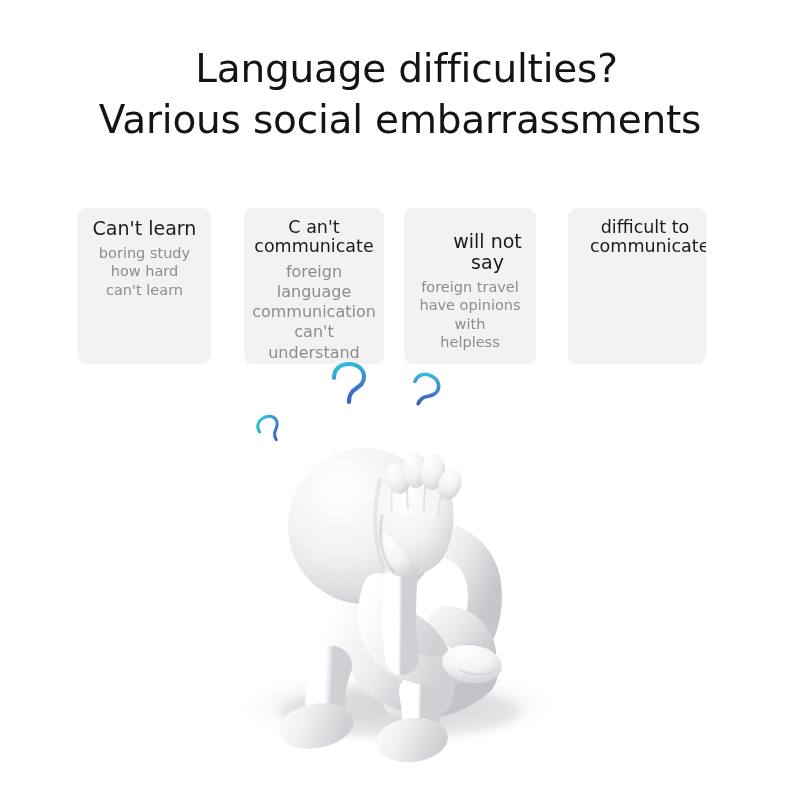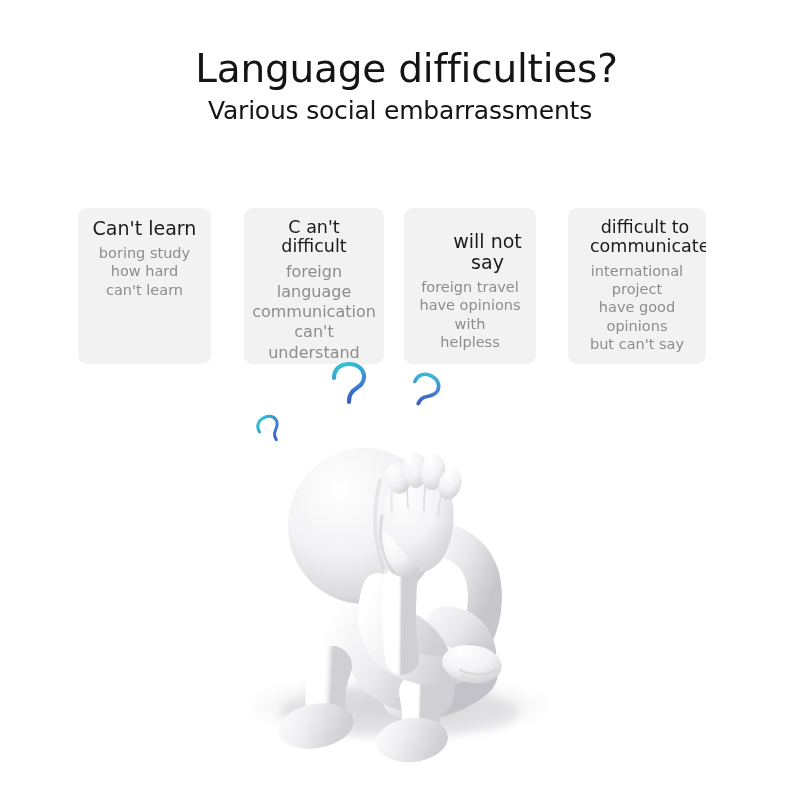--- a/index.html
+++ b/index.html
@@ -28,21 +28,21 @@
     left: 0;
     width: 800px;
     text-align: center;
     color: #141414;
     font-family: "DejaVu Sans", sans-serif;
     font-weight: 400;
     line-height: 1.30;
     letter-spacing: -0.2px;
   }
   .headline-line-1 { font-size: 39px; display: block; padding-left: 13px; }
-  .headline-line-2 { font-size: 25px; display: block; }
+  .headline-line-2 { font-size: 39px; display: block; }
 
   
   .cards {
     position: absolute;
     top: 208px;
     left: 78px;
     width: 628px;
     height: 156px;
   }
   .card {
@@ -136,43 +136,38 @@
 
     <div class="card card-1">
       <div class="card-title">Can't learn</div>
       <div class="card-body">boring study
 how hard
 can't learn</div>
     </div>
 
     <div class="card card-2">
       <div class="card-title">C an't
-difficult</div>
+communicate</div>
       <div class="card-body">foreign language
 communication
 can't understand
 what are you
 talking about</div>
     </div>
 
     <div class="card card-3">
       <div class="card-title">will not say</div>
       <div class="card-body">foreign travel
 have opinions with
 helpless</div>
     </div>
 
     <div class="card card-4">
       <div class="card-title">difficult to
 communicate</div>
-      <div class="card-body">international
-project
-have good
-opinions
-but can't say</div>
     </div>
 
   </div>
 
   <div class="qmarks">
 
     <div class="qmark qmark-large">
       <svg width="42" height="56" viewBox="0 0 42 56">
         <defs>
           <linearGradient id="qg1" x1="0" y1="0" x2="0.25" y2="1">

